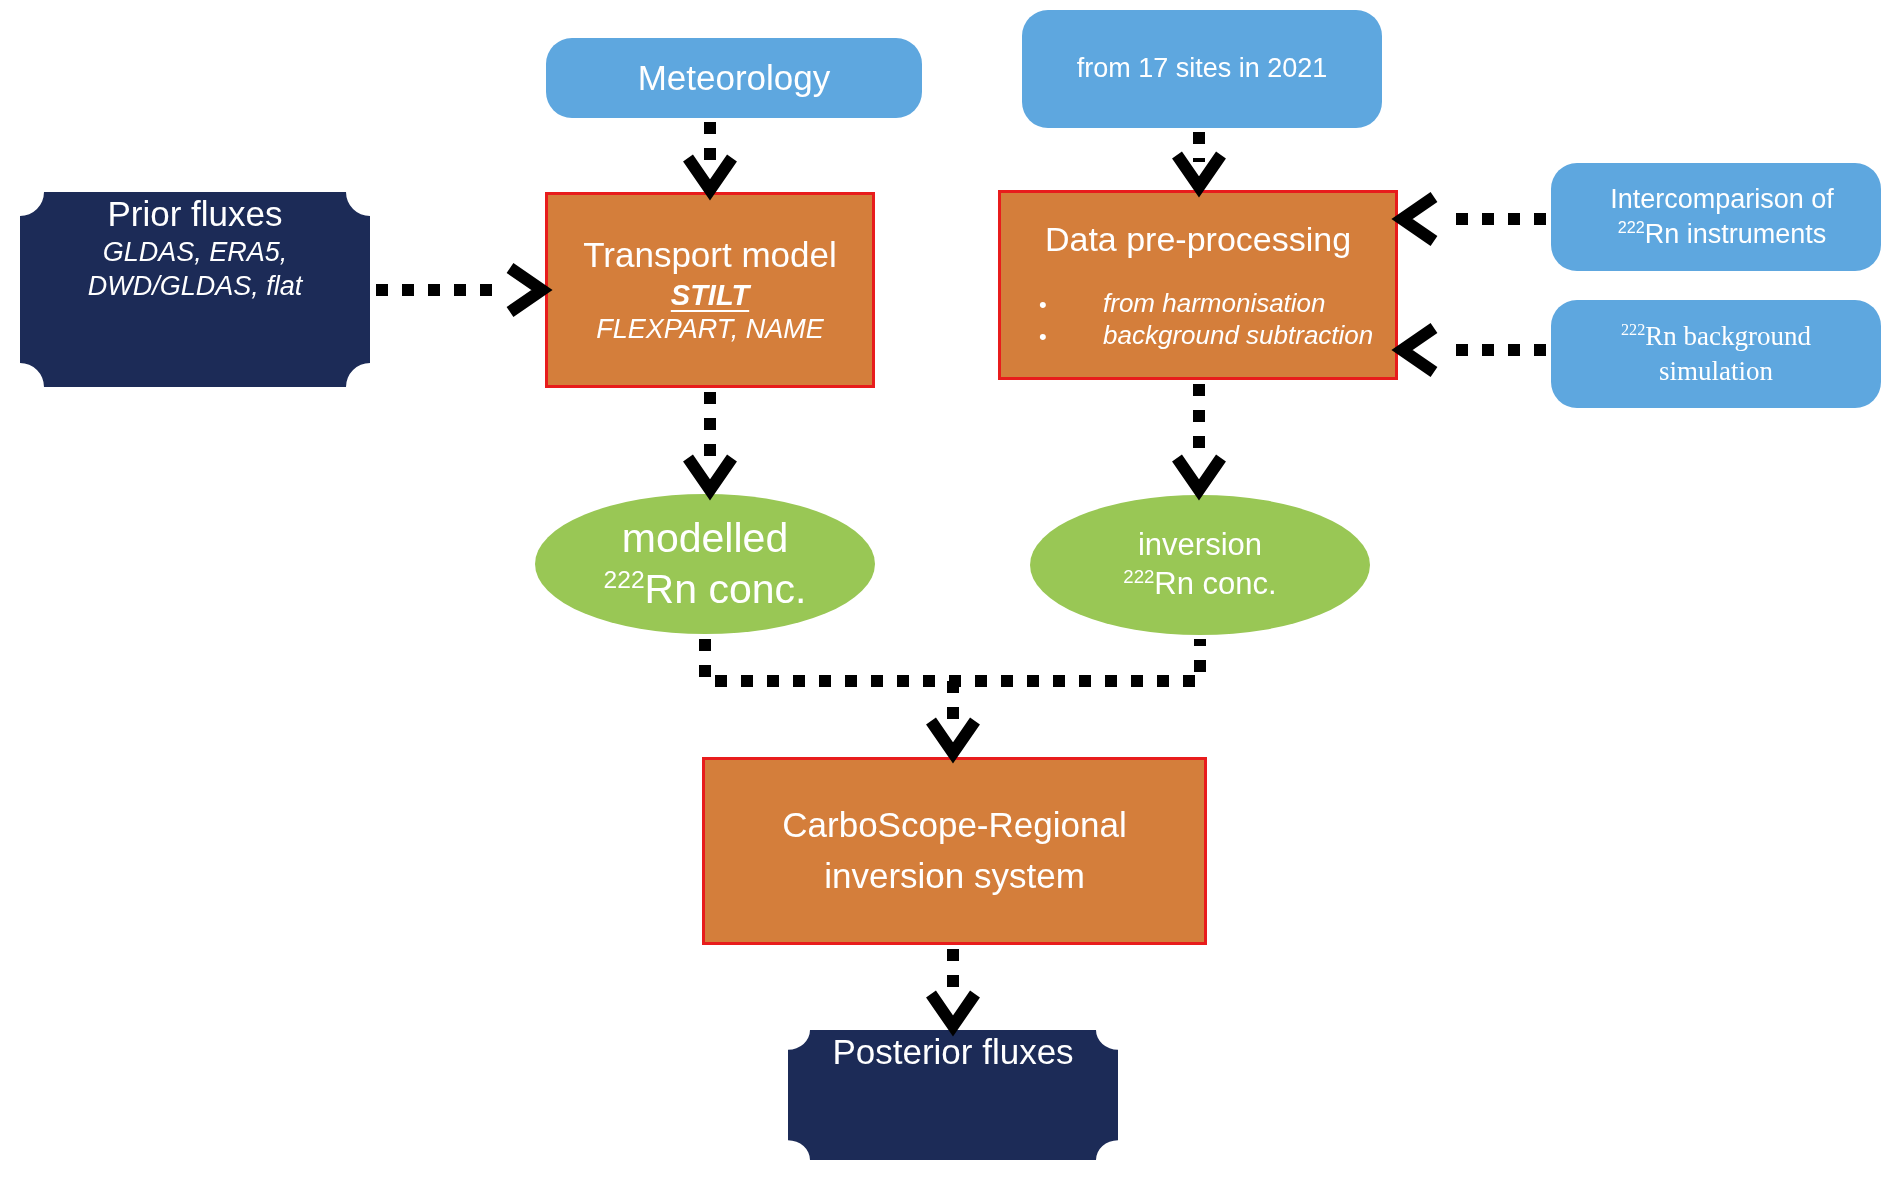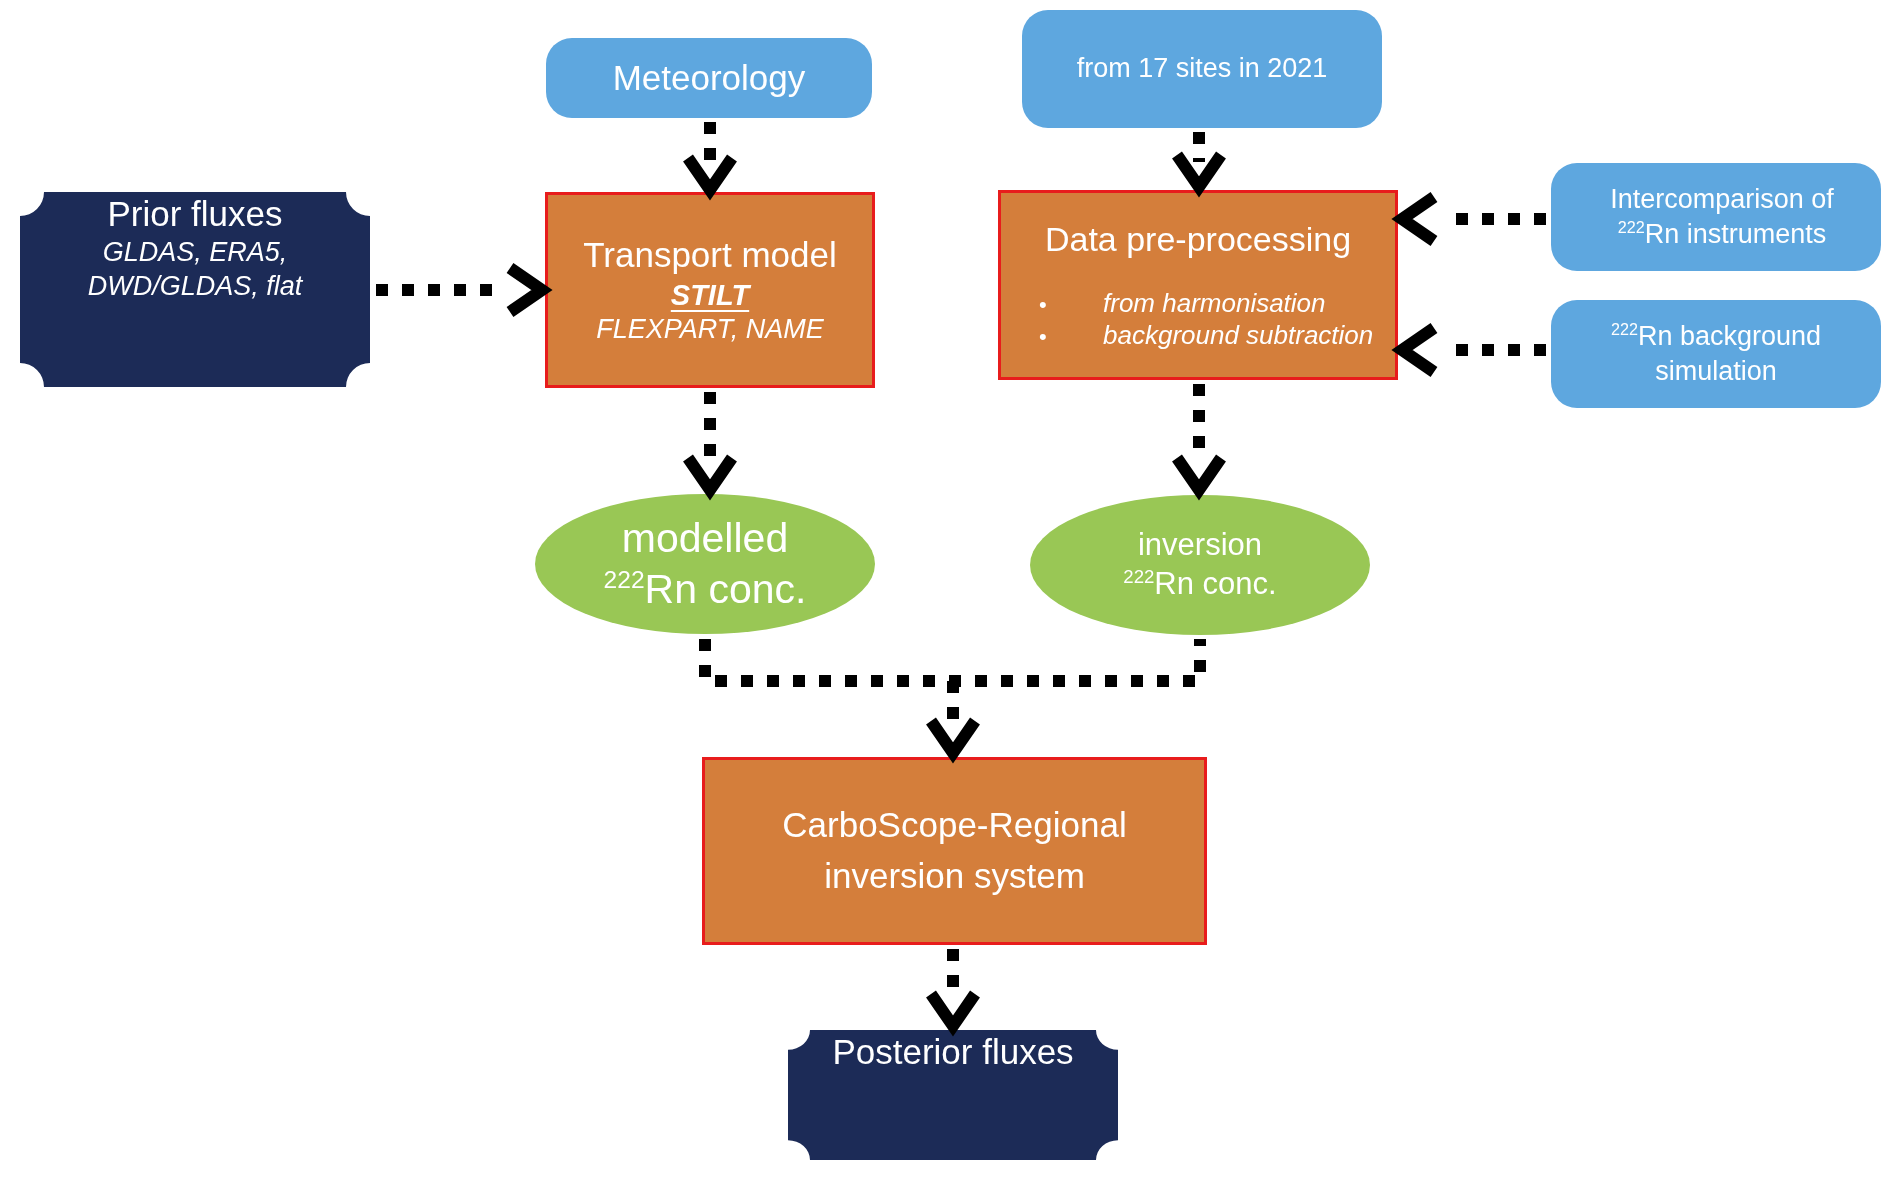--- a/index.html
+++ b/index.html
@@ -21,27 +21,27 @@
   .plaque .plaque-text{position:relative;z-index:2;display:flex;flex-direction:column;align-items:center;width:100%;height:100%;}
 
   .t-xl{font-size:35px;font-weight:400;}
   .t-lg{font-size:32px;}
   .t-md{font-size:27px;}
   .italic{font-style:italic;}
   .stilt{font-size:29px;font-weight:700;font-style:italic;text-decoration:underline;text-underline-offset:5px;}
   sup{font-size:0.60em;line-height:0;vertical-align:super;}
 
   
-  #meteorology{left:546px;top:38px;width:326px;height:80px;}
+  #meteorology{left:546px;top:38px;width:376px;height:80px;}
   #rn-measurements{left:1022px;top:10px;width:360px;height:118px;}
   #prior-fluxes{left:20px;top:192px;width:350px;height:195px;}
   #transport-model{left:545px;top:192px;width:330px;height:196px;}
   #data-preprocessing{left:998px;top:190px;width:400px;height:190px;align-items:stretch;}
   #intercomparison{left:1551px;top:163px;width:330px;height:108px;line-height:1.3;padding-left:12px;}
-  #background-simulation{left:1551px;top:300px;width:330px;height:108px;line-height:1.3;}
+  #background-simulation{left:1551px;top:300px;width:330px;height:108px;line-height:1.3;font-family:Liberation Serif, serif;}
   #modelled-conc{left:535px;top:494px;width:340px;height:140px;font-size:41px;}
   #observed-conc{left:1030px;top:495px;width:340px;height:140px;font-size:31px;}
   #carboscope{left:702px;top:757px;width:505px;height:188px;line-height:1.45;}
   #posterior-fluxes{left:788px;top:1030px;width:330px;height:130px;}
 
   #data-preprocessing .dp-title{font-size:34px;text-align:center;margin-bottom:26px;}
   .bullet-row{display:flex;align-items:baseline;padding-left:38px;font-size:26px;}
   .bullet-row .bullet{width:64px;font-size:22px;font-style:normal;text-align:left;}
 
   #connectors{position:absolute;inset:0;width:1892px;height:1180px;z-index:5;pointer-events:none;}

